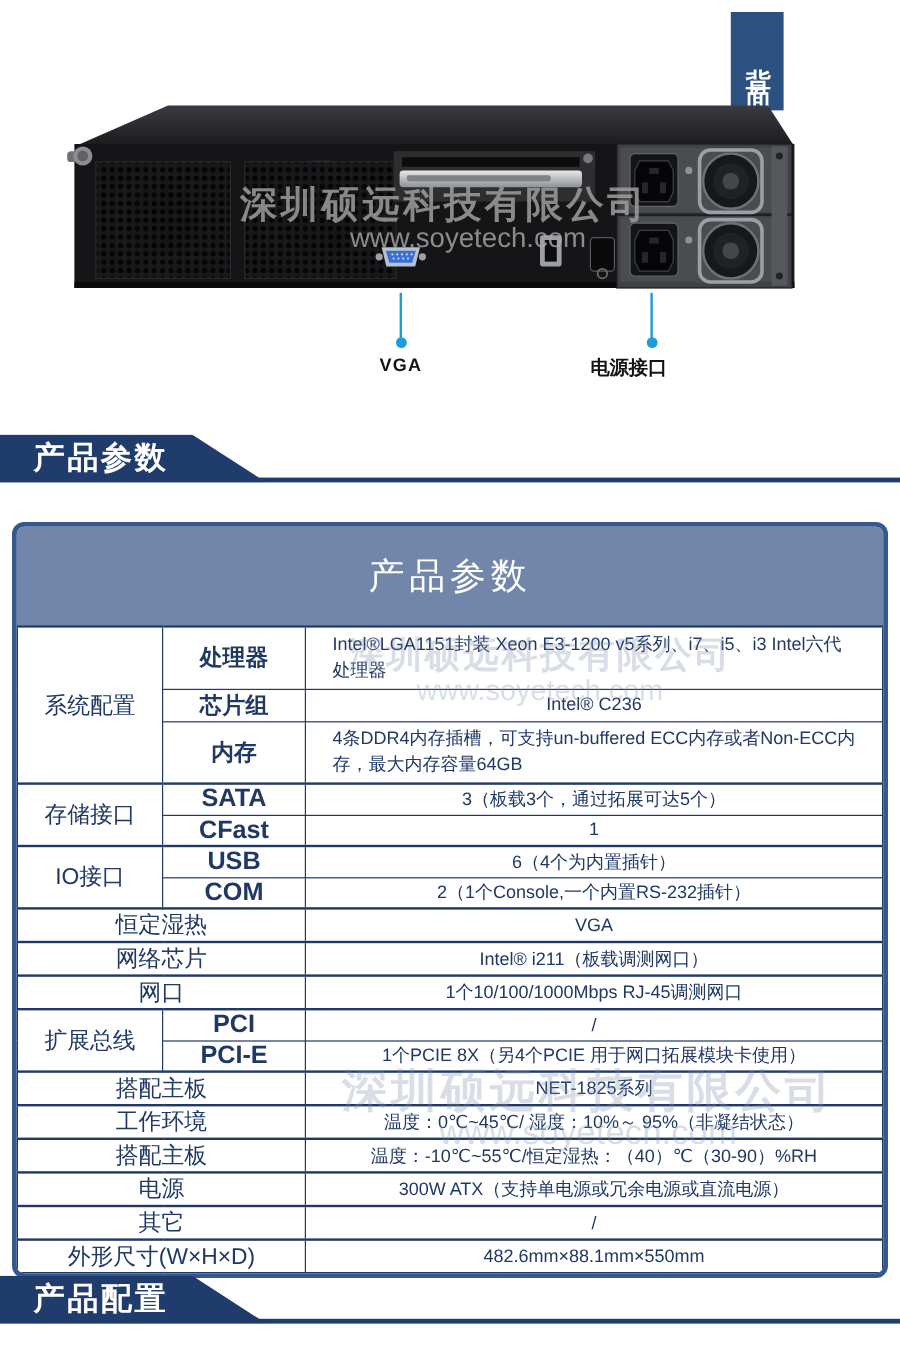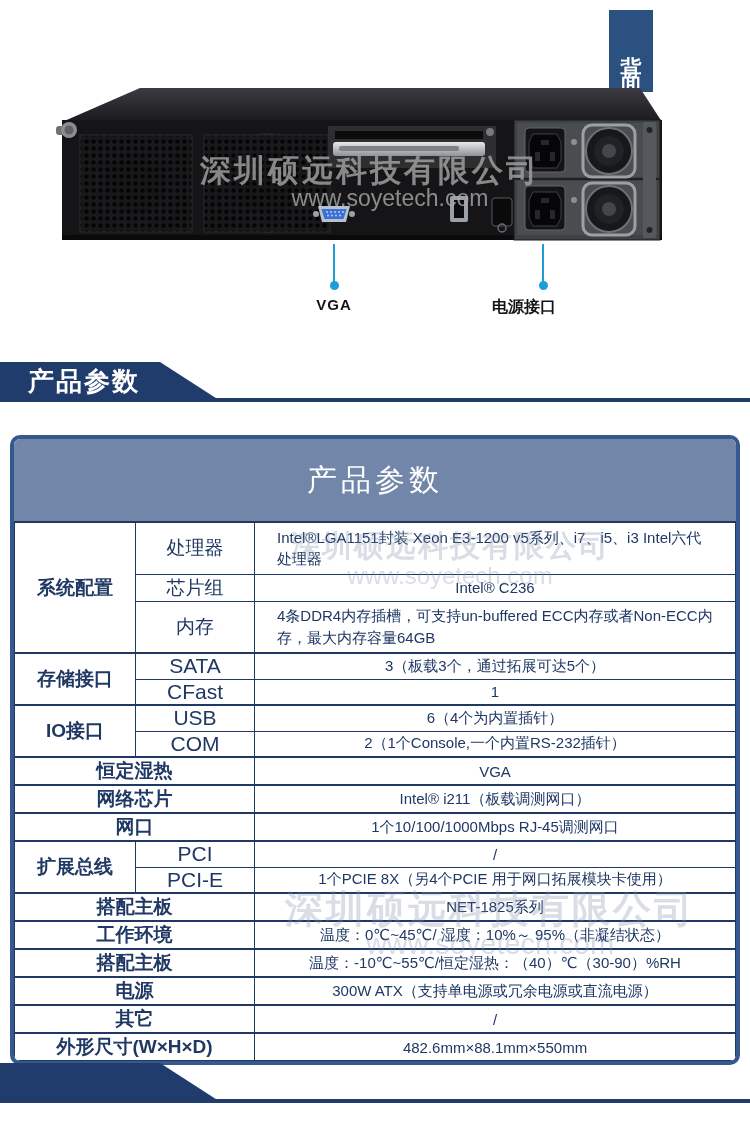--- a/index.html
+++ b/index.html
@@ -64,22 +64,22 @@
     align-items:center;justify-content:center;font-size:30px;letter-spacing:4px;font-weight:500;
   }
   table.spec{width:100%;border-collapse:collapse;table-layout:fixed;}
   table.spec td{
     border:1px solid var(--grid);color:var(--grid);vertical-align:middle;
     overflow:hidden;
   }
   table.spec tr{height:26px;}
   table.spec tr.tall{height:52px;}
   table.spec tr.gs td{border-top-width:2px;}
-  td.red{color:var(--red);font-weight:bold;font-size:19px;text-align:center;}
-  td.sub{font-weight:normal;font-size:19px;text-align:center;}
+  td.red{color:var(--red);font-weight:normal;font-size:19px;text-align:center;}
+  td.sub{font-weight:bold;font-size:19px;text-align:center;}
   td.sub.latin{font-size:21px;}
   td.val{font-size:15px;text-align:center;padding:1px 22px;}
   td.val.left{text-align:left;line-height:1.45;}
   .tw{
     position:absolute;pointer-events:none;text-align:center;z-index:6;
     color:rgba(128,142,170,.30);font-weight:bold;white-space:nowrap;
   }
   #tw1a{left:250px;top:526px;width:400px;font-size:30px;letter-spacing:2px;}
   #tw1b{left:300px;top:562px;width:300px;font-size:24px;font-weight:normal;}
   #tw2a{left:250px;top:884px;width:480px;font-size:38px;letter-spacing:3px;}
@@ -309,13 +309,14 @@
 </div>
 
 <div class="tw" id="tw1a">深圳硕远科技有限公司</div>
 <div class="tw" id="tw1b">www.soyetech.com</div>
 <div class="tw" id="tw2a">深圳硕远科技有限公司</div>
 <div class="tw" id="tw2b">www.soyetech.com</div>
 
 <div class="banner" id="banner-config">
   <div class="bar"></div>
   <div class="trap"></div>
+  <div class="label">产品配置</div>
 </div>
 
 </body></html>

